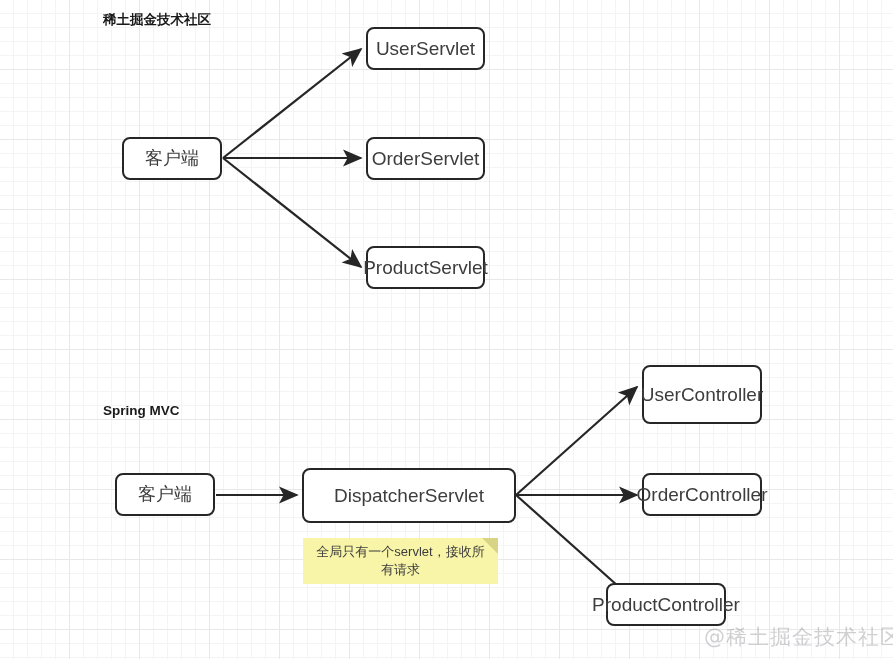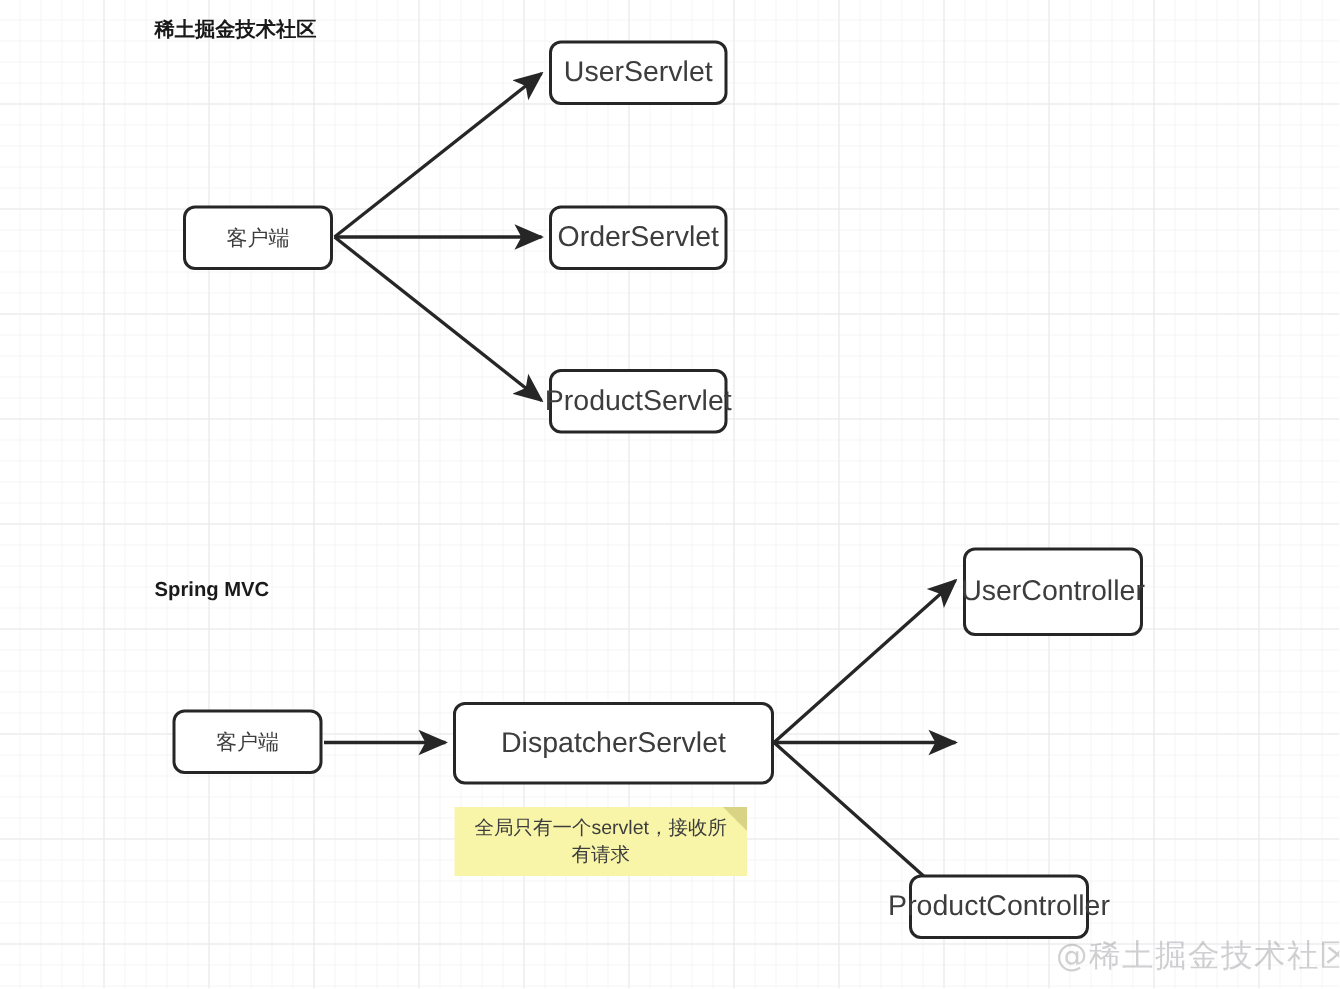--- a/index.html
+++ b/index.html
@@ -31,21 +31,21 @@
     display: flex;
     align-items: center;
     justify-content: center;
     text-align: center;
     color: #3d3d3d;
     font-size: 19px;
     line-height: 1.25;
     padding: 2px 6px;
     z-index: 3;
   }
-  .node.cjk { font-size: 14px; }
+  .node.cjk { font-size: 18px; }
   .section-title {
     position: absolute;
     font-weight: bold;
     font-size: 13.5px;
     color: #1a1a1a;
     white-space: nowrap;
     z-index: 4;
   }
   .note {
     position: absolute;
@@ -102,31 +102,32 @@
       <line x1="223" y1="158" x2="361" y2="158"></line>
       <line x1="223" y1="158" x2="361" y2="267"></line>
       <line x1="216" y1="495" x2="297" y2="495"></line>
       <line x1="516" y1="495" x2="637" y2="387"></line>
       <line x1="516" y1="495" x2="637" y2="495"></line>
       <line x1="516" y1="495" x2="637" y2="603"></line>
     </g>
   </svg>
 
   <div class="section-title" style="left:103px; top:11px;">稀土掘金技术社区</div>
-  <div class="section-title" style="left:103px; top:385px;">Spring MVC</div>
+  <div class="section-title" style="left:103px; top:403px;">Spring MVC</div>
 
   <div class="node cjk" style="left:122px; top:137px; width:100px; height:43px;">客户端</div>
   <div class="node" style="left:366px; top:27px; width:119px; height:43px;">UserServlet</div>
   <div class="node" style="left:366px; top:137px; width:119px; height:43px;">OrderServlet</div>
   <div class="node" style="left:366px; top:246px; width:119px; height:43px;">ProductServlet</div>
 
   <div class="node cjk" style="left:115px; top:473px; width:100px; height:43px;">客户端</div>
   <div class="node" style="left:302px; top:468px; width:214px; height:55px;">DispatcherServlet</div>
 
   <div class="node" style="left:642px; top:365px; width:120px; height:59px;">UserController</div>
+  <div class="node" style="left:642px; top:473px; width:120px; height:43px;">OrderController</div>
   <div class="node" style="left:606px; top:583px; width:120px; height:43px;">ProductController</div>
 
   <div class="note" style="left:303px; top:538px; width:195px; height:46px;">
     <span>全局只有一个servlet，接收所有请求</span>
     <span class="note-fold"></span>
   </div>
 
   <div class="watermark" style="left:704px; top:623px;">@稀土掘金技术社区</div>
 
 </div>

